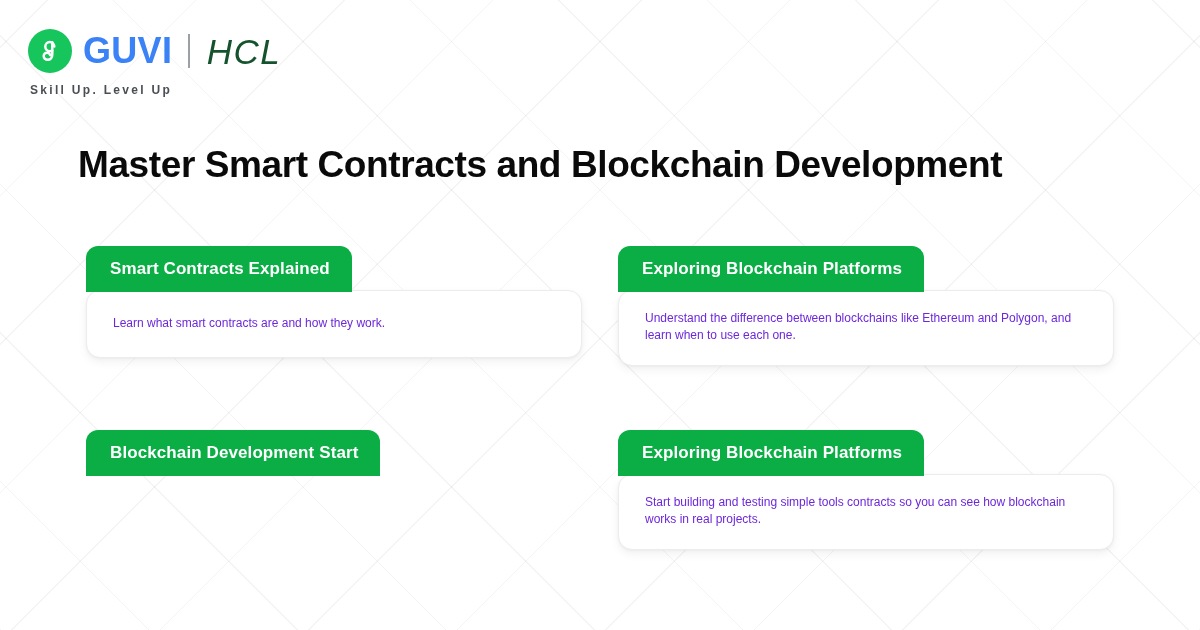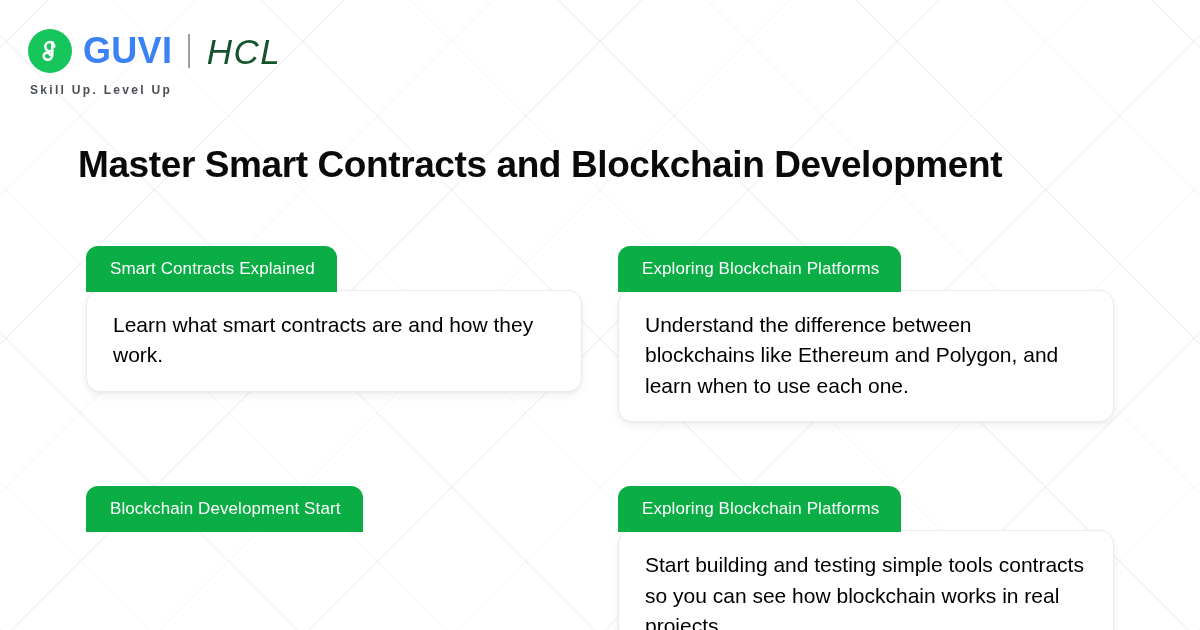--- a/index.html
+++ b/index.html
@@ -114,21 +114,21 @@
 
   .card {
     position: relative;
   }
 
   .card-tab {
     display: inline-block;
     background: #0AAE45;
     color: #ffffff;
     font-size: 17px;
-    font-weight: 400;
+    font-weight: 700;
     line-height: 1;
     padding: 14px 22px 15px 24px;
     border-radius: 12px 12px 0 0;
     position: relative;
     z-index: 2;
     white-space: nowrap;
     letter-spacing: 0.1px;
   }
 
   .card-body {
@@ -139,23 +139,23 @@
     border-radius: 14px;
     border: 1px solid #ececec;
     box-shadow: 0 4px 10px rgba(0,0,0,0.055), 0 1px 3px rgba(0,0,0,0.04);
     min-height: 68px;
     padding: 19px 26px 20px 26px;
     display: flex;
     align-items: center;
   }
 
   .card-text {
-    font-size: 21px;
+    font-size: 12px;
     line-height: 1.45;
-    color: #000000;
+    color: #6d28d9;
     font-weight: 400;
   }
 </style>
 </head>
 <body>
 
 <div class="brand-bar">
   <div class="brand-row">
 
     <span class="guvi-mark">

